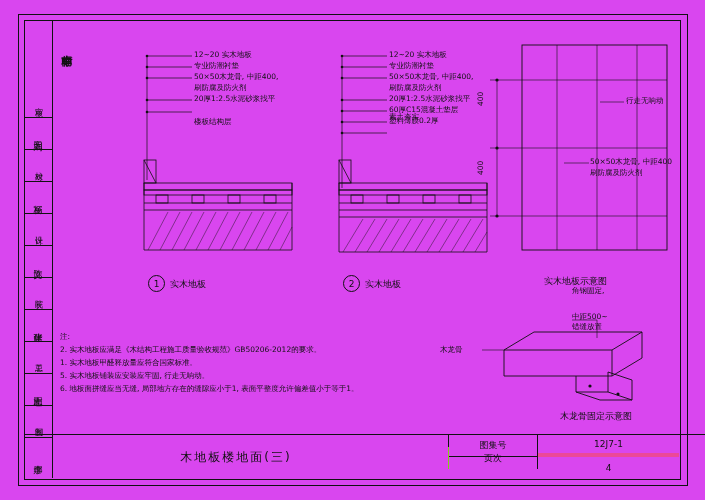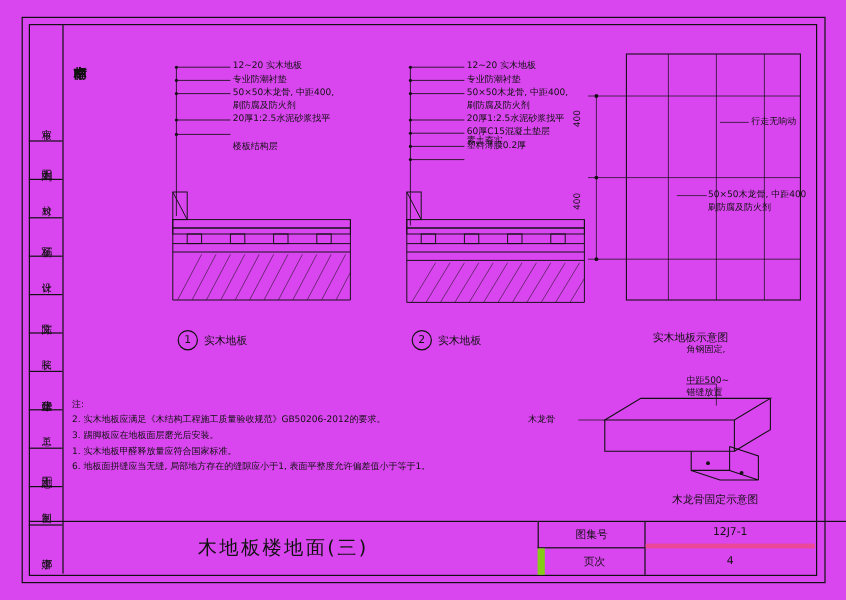--- a/index.html
+++ b/index.html
@@ -20,21 +20,21 @@
   .lbl{position:absolute;font-size:7.5px;line-height:10.5px;white-space:nowrap;}
   .cap{position:absolute;font-size:9px;white-space:nowrap;}
   .circnum{position:absolute;width:15px;height:15px;border:1px solid #111;border-radius:50%;
            font-size:9px;display:flex;align-items:center;justify-content:center;}
   .notes{position:absolute;left:60px;top:330px;width:410px;font-size:7.5px;line-height:13px;}
   .notes .nt{white-space:nowrap;}
   
   .tb{position:absolute;left:448px;top:434px;width:273px;height:44px;border-top:1px solid #111;}
   .tb .c{position:absolute;box-sizing:border-box;display:flex;align-items:center;justify-content:center;font-size:9px;}
   .tbname{position:absolute;left:24px;top:434px;width:424px;height:44px;border-top:1px solid #111;
-          display:flex;align-items:center;justify-content:center;font-size:16px;letter-spacing:2px;}
+          display:flex;align-items:center;justify-content:center;font-size:12px;letter-spacing:2px;}
   svg{position:absolute;left:0;top:0;overflow:visible;}
 </style>
 </head>
 <body>
 
 <div id="sheet">
 
   <div class="frame"></div>
   <div class="inner-frame"></div>
 
@@ -264,26 +264,26 @@
     <div class="lbl" style="left:520px;top:266px;">角钢固定,</div>
     <div class="lbl" style="left:520px;top:292px;">中距500~</div>
     <div class="lbl" style="left:520px;top:302px;">错缝放置</div>
     <div class="lbl" style="left:388px;top:325px;">木龙骨</div>
     <div class="cap" style="left:480px;top:390px;margin-left:28px;">木龙骨固定示意图</div>
   </div>
 
   <div class="notes">
     <div class="nt">注:</div>
     <div class="nt">2. 实木地板应满足《木结构工程施工质量验收规范》GB50206-2012的要求。</div>
-    <div class="nt">3. 踢脚板应在地板面层磨光后安装。</div>
     <div class="nt">1. 实木地板甲醛释放量应符合国家标准。</div>
+    <div class="nt">5. 实木地板铺装应安装应牢固, 行走无响动。</div>
     <div class="nt">6. 地板面拼缝应当无缝, 局部地方存在的缝隙应小于1, 表面平整度允许偏差值小于等于1。</div>
   </div>
 
   <div class="tbname">木地板楼地面(三)</div>
   <div class="tb">
     <div class="c" style="left:0;top:0;width:90px;height:22px;border-right:1px solid #111;border-bottom:1px solid #111;border-left:1px solid #111;">图集号</div>
     <div class="c" style="left:90px;top:0;width:141px;height:22px;border-bottom:4px solid #ec4899;">12J7-1</div>
-    <div class="c" style="left:0;top:22px;width:90px;height:22px;border-right:1px solid #111;border-left:6px solid #84cc16;">页次</div>
+    <div class="c" style="left:0;top:12px;width:90px;height:22px;border-right:1px solid #111;border-left:1px solid #84cc16;">页次</div>
     <div class="c" style="left:90px;top:22px;width:141px;height:22px;">4</div>
   </div>
 
 </div>
 
 </body></html>

